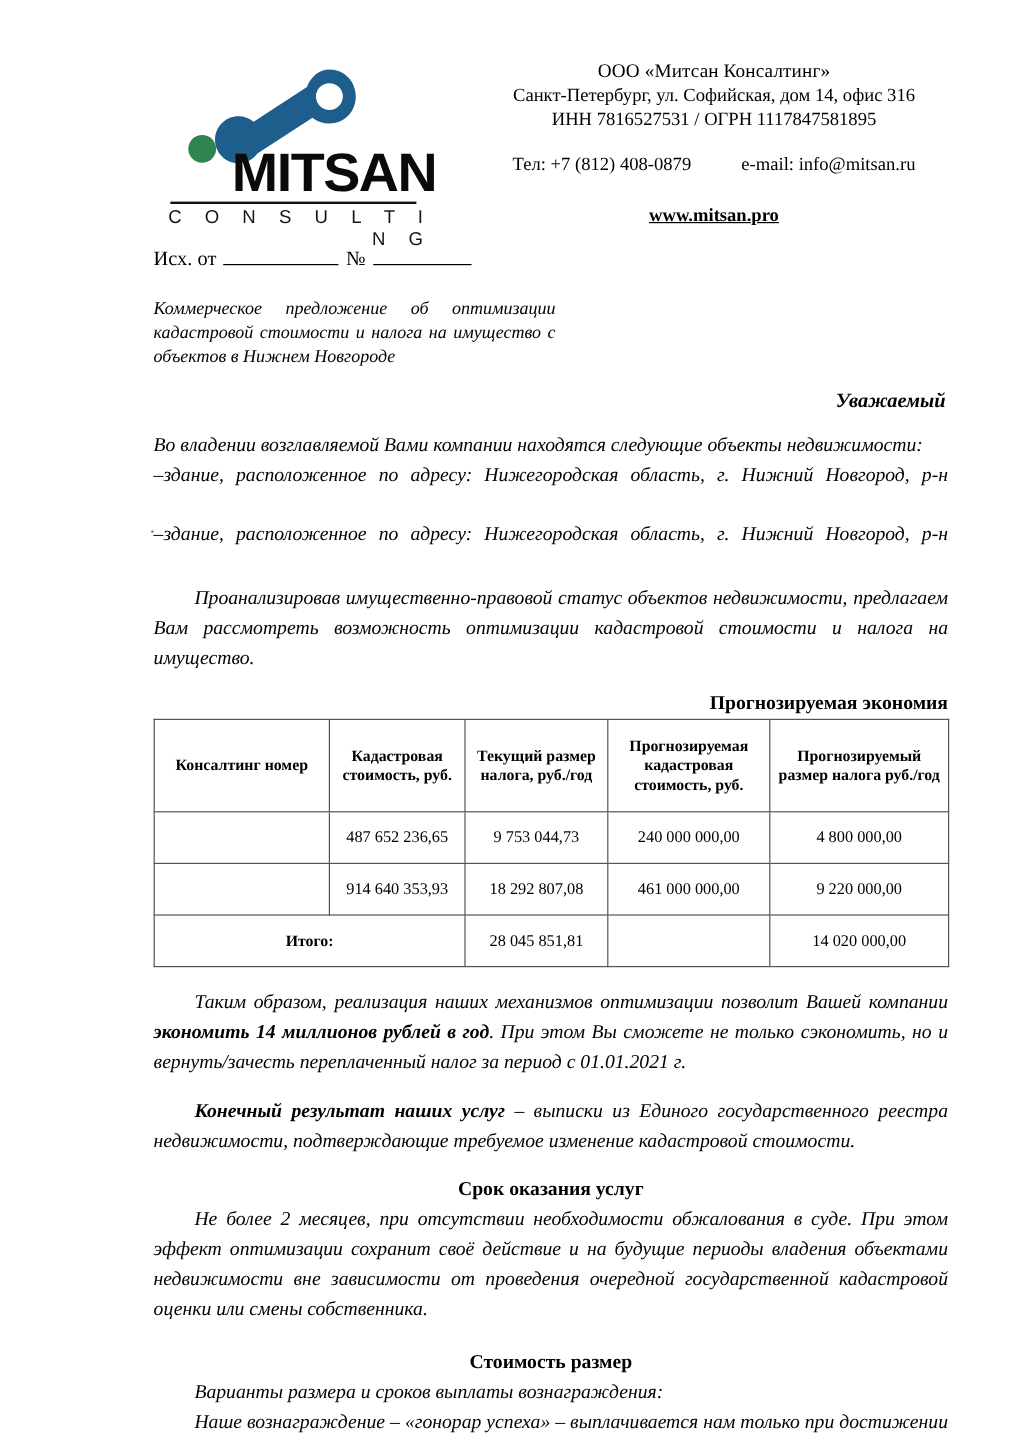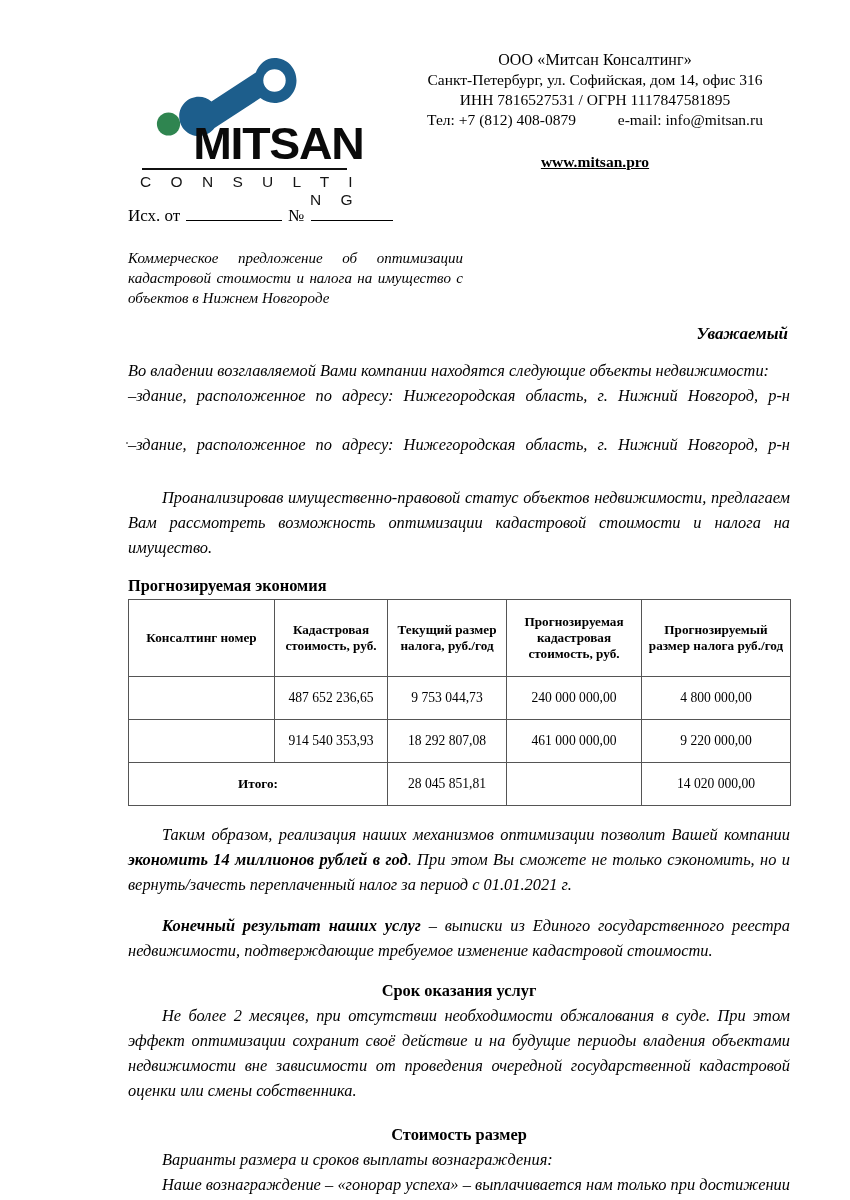--- a/index.html
+++ b/index.html
@@ -91,20 +91,21 @@
   .company-name {
     font-weight: normal;
     font-size: 16px;
     letter-spacing: 0.1px;
   }
   .company-line {
     font-size: 15.5px;
   }
   .company-contact {
     font-size: 15.5px;
+    margin-top: 18px;
   }
   .company-contact .sep { display: inline-block; width: 34px; }
   .company-site {
     margin-top: 22px;
     font-weight: bold;
     font-size: 15.5px;
     text-decoration: underline;
   }
 
   
@@ -175,21 +176,21 @@
     left: 126px;
     top: 442px;
     width: 2px;
     height: 2px;
     background: #6a6a6a;
     border-radius: 50%;
   }
 
   
   .table-caption {
-    text-align: left;
+    text-align: right;
     font-weight: bold;
     font-size: 16.4px;
     margin: 0 0 3px 0;
   }
   table.econ {
     border-collapse: collapse;
     width: 662px;
     table-layout: fixed;
   }
   table.econ td, table.econ th {
@@ -309,21 +310,21 @@
       <tbody>
         <tr>
           <td class="data"></td>
           <td class="data">487 652 236,65</td>
           <td class="data">9 753 044,73</td>
           <td class="data">240 000 000,00</td>
           <td class="data">4 800 000,00</td>
         </tr>
         <tr>
           <td class="data"></td>
-          <td class="data">914 540 353,93</td>
+          <td class="data">914 640 353,93</td>
           <td class="data">18 292 807,08</td>
           <td class="data">461 000 000,00</td>
           <td class="data">9 220 000,00</td>
         </tr>
         <tr>
           <td class="total-label" colspan="2">Итого:</td>
           <td class="data">28 045 851,81</td>
           <td class="data"></td>
           <td class="data">14 020 000,00</td>
         </tr>

